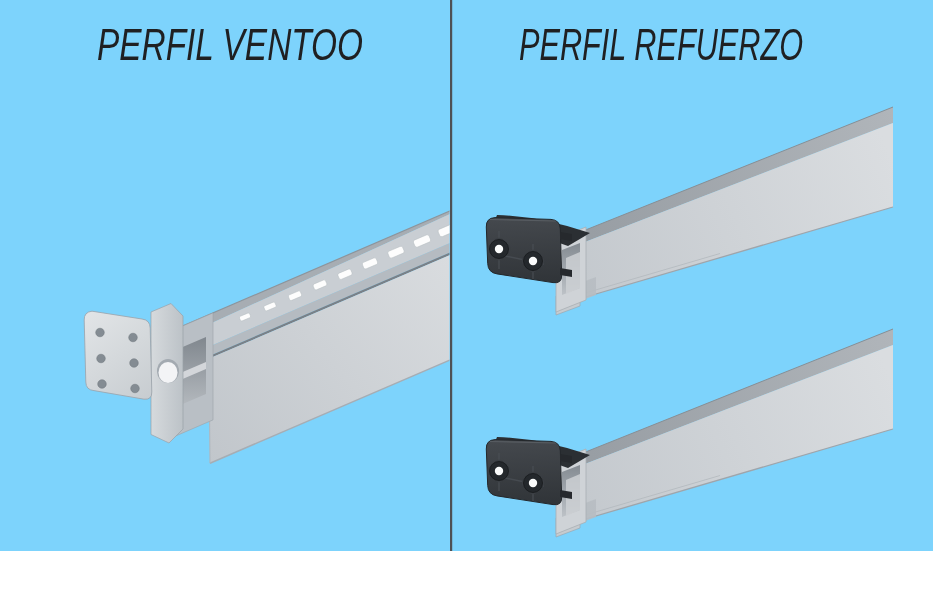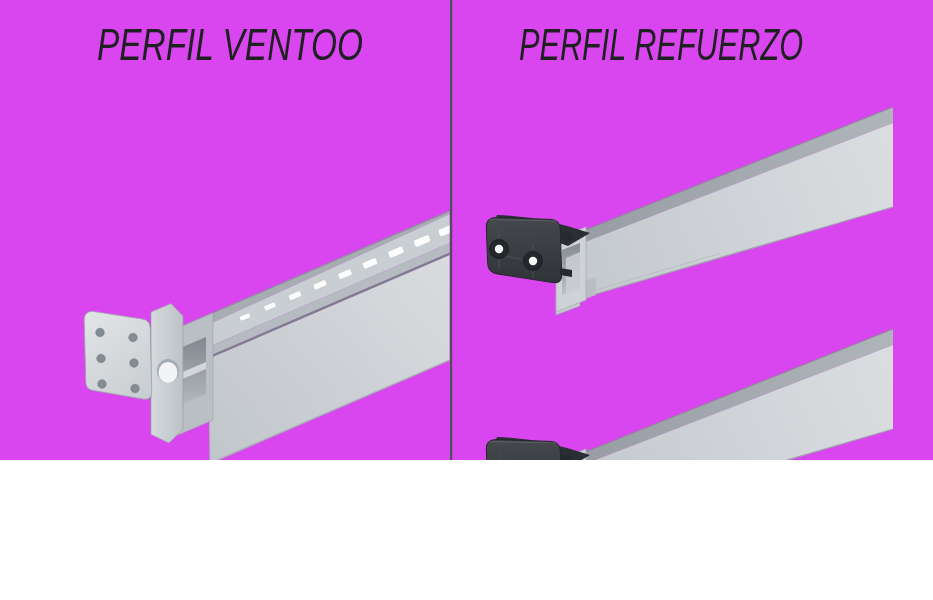--- a/index.html
+++ b/index.html
@@ -1,19 +1,19 @@
 <!DOCTYPE html>
 <html><head>
 <meta charset="utf-8">
 <style>
   html,body{margin:0;padding:0;background:#ffffff;}
   .stage{
     position:relative;
-    width:933px;height:460px;
-    background:#d946ef;
+    width:933px;height:551px;
+    background:#7dd3fc;
     overflow:hidden;
     font-family:"Liberation Sans", sans-serif;
   }
   .stage svg{position:absolute;left:0;top:0;}
   .title-text{
     font-family:"Liberation Sans", sans-serif;
     font-style:italic;
     font-weight:400;
     fill:#1f2022;
   }

